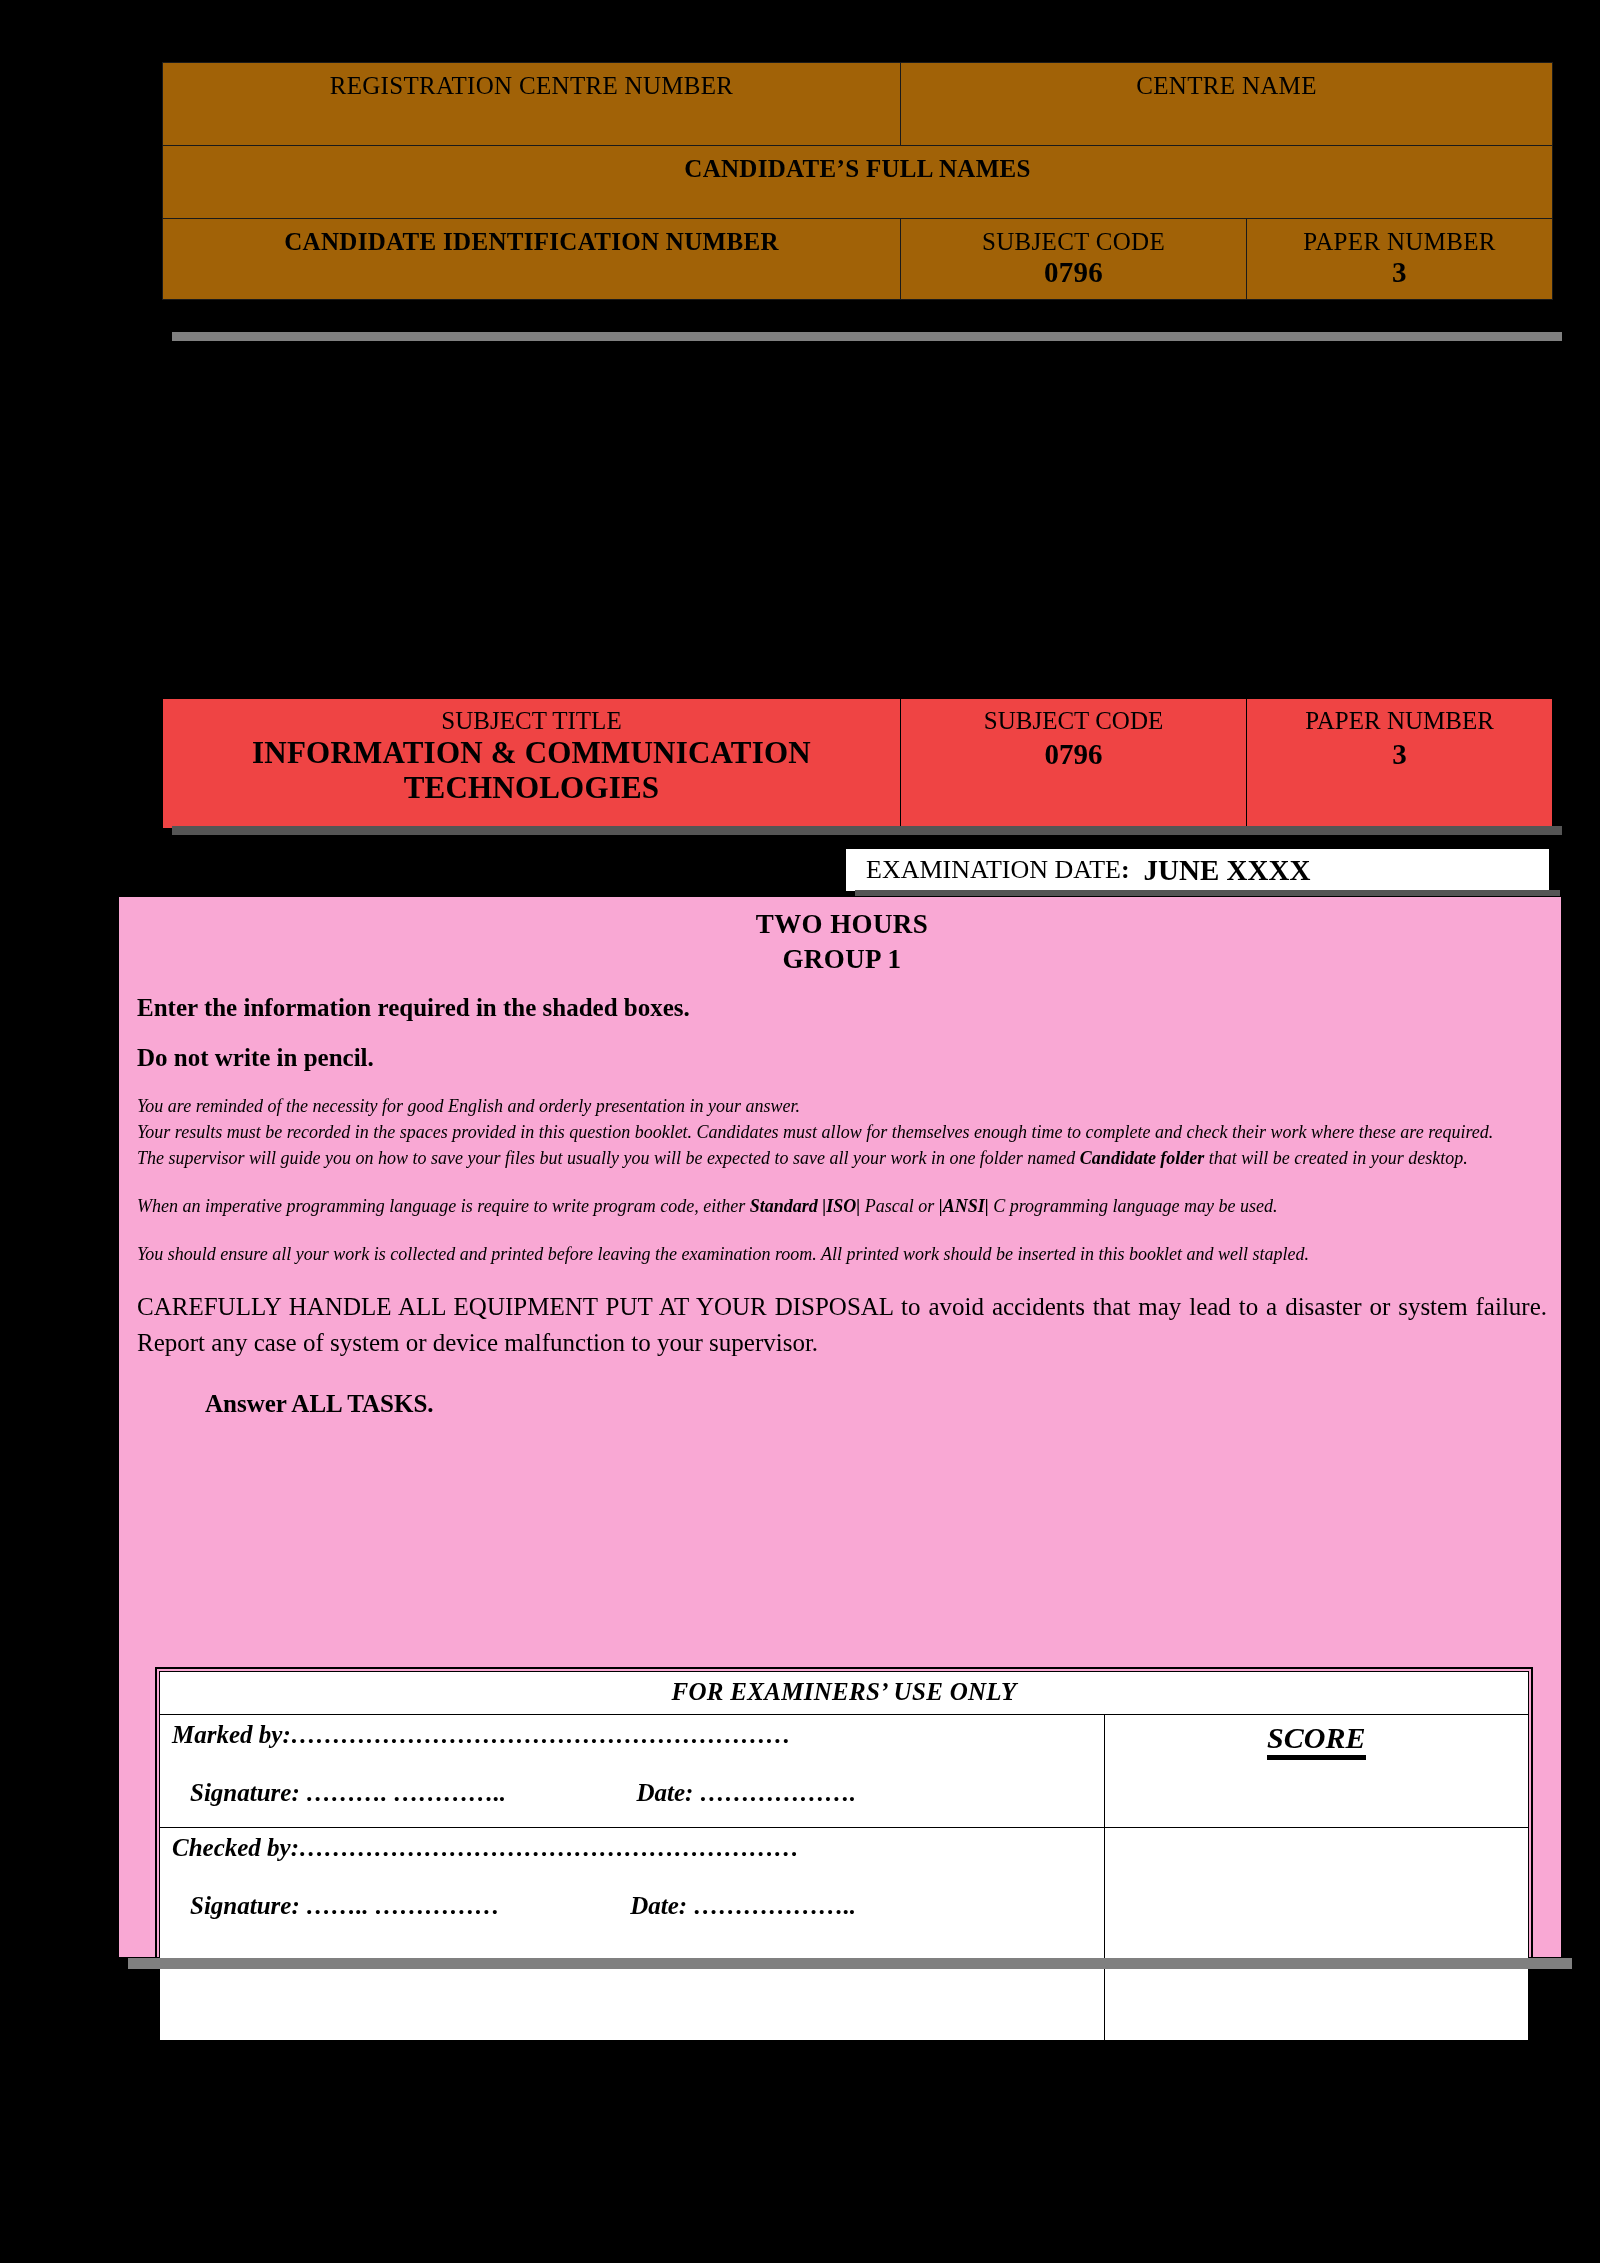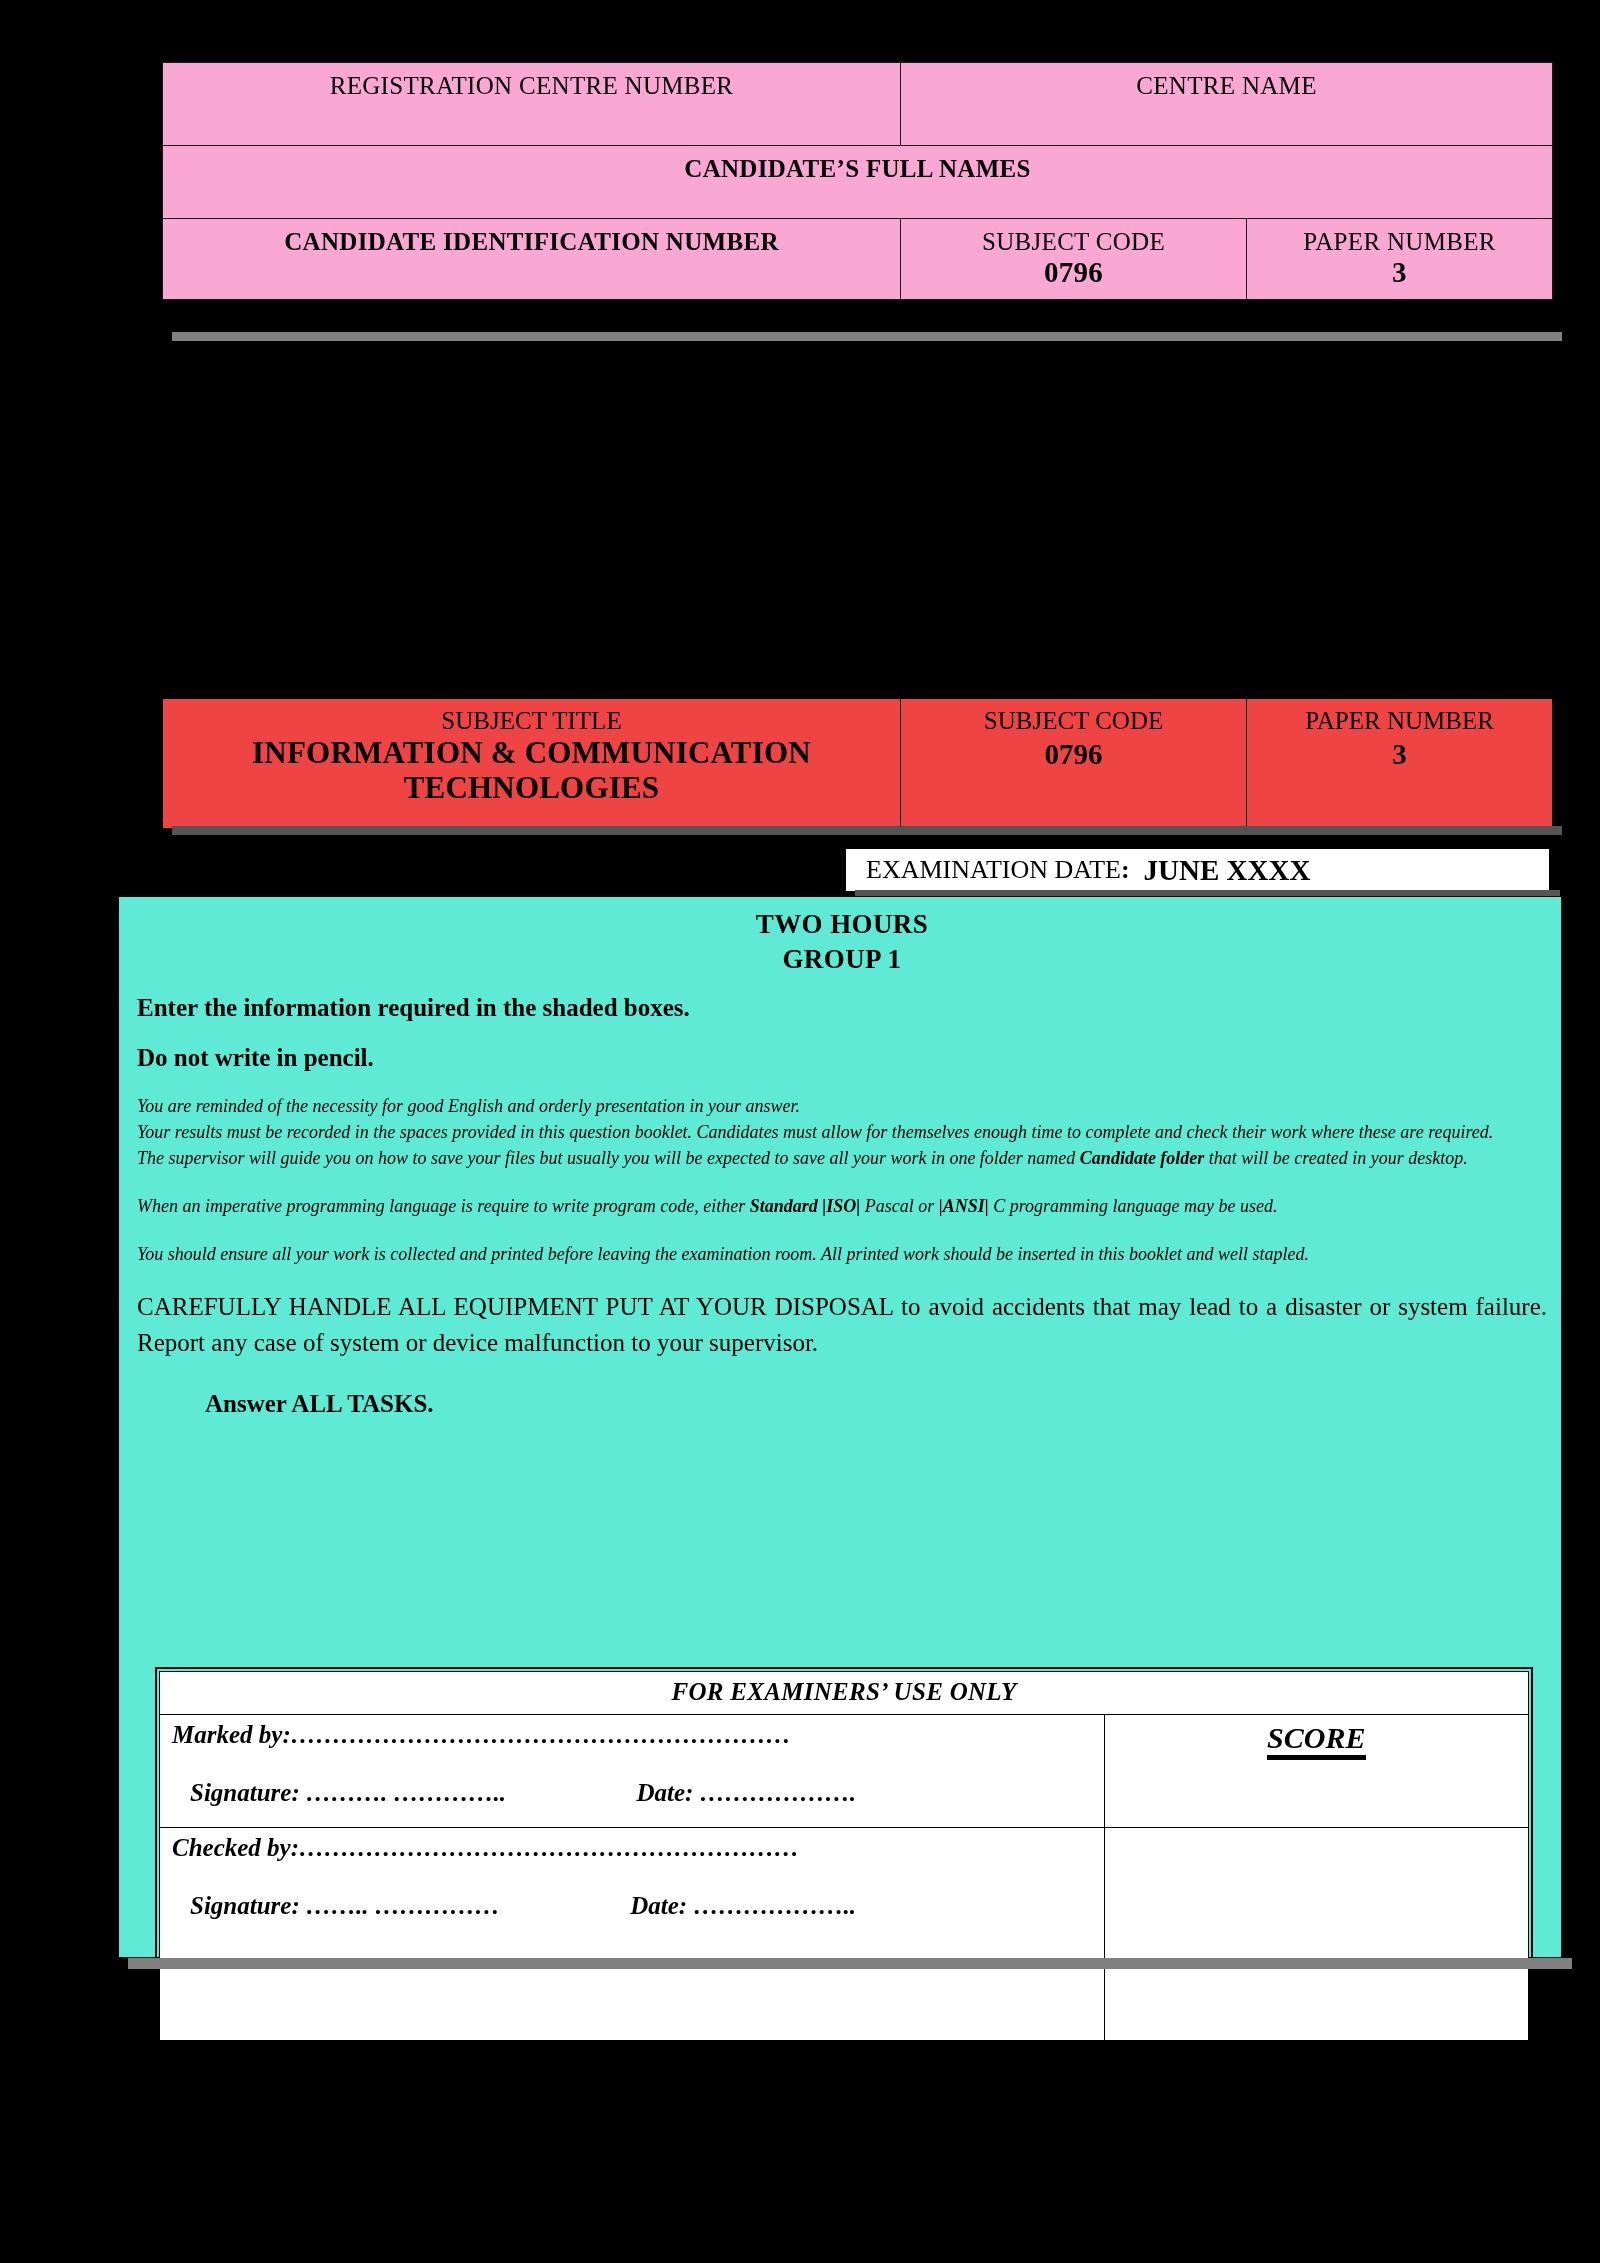--- a/index.html
+++ b/index.html
@@ -20,21 +20,21 @@
     position: absolute;
     left: 162px;
     top: 62px;
     width: 1390px;
     border-collapse: collapse;
     background: #c0c0c0;
     table-layout: fixed;
   }
   #candidate-table td {
     border: 1.5px solid #1a1a1a;
-    background: #f9a8d4;
+    background: #a16207;
     text-align: center;
     vertical-align: top;
     padding-top: 9px;
     font-size: 25px;
     letter-spacing: 0.3px;
   }
   .cell-tall { height: 72px; }
   .cell-mid  { height: 62px; }
   .cell-idrow{ height: 70px; }
   td.white-cell {
@@ -128,21 +128,21 @@
     margin-left: 14px;
   }
 
   
   #content-panel {
     position: absolute;
     left: 118px;
     top: 896px;
     width: 1444px;
     height: 1062px;
-    background: #5eead4;
+    background: #f9a8d4;
     border: 1.5px solid #000000;
     box-sizing: border-box;
   }
   #content-inner {
     position: absolute;
     left: 18px;
     top: 10px;
     right: 14px;
   }
 

